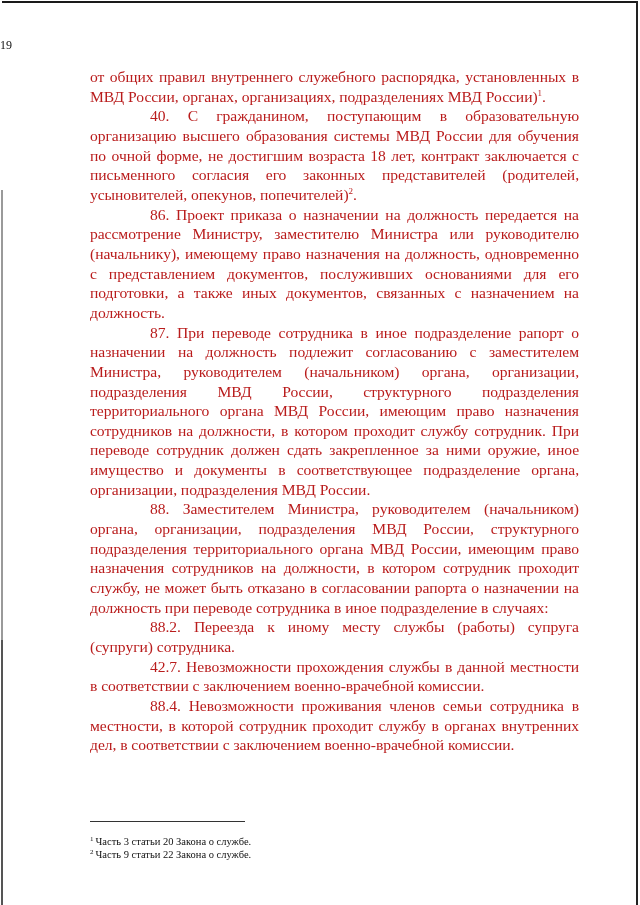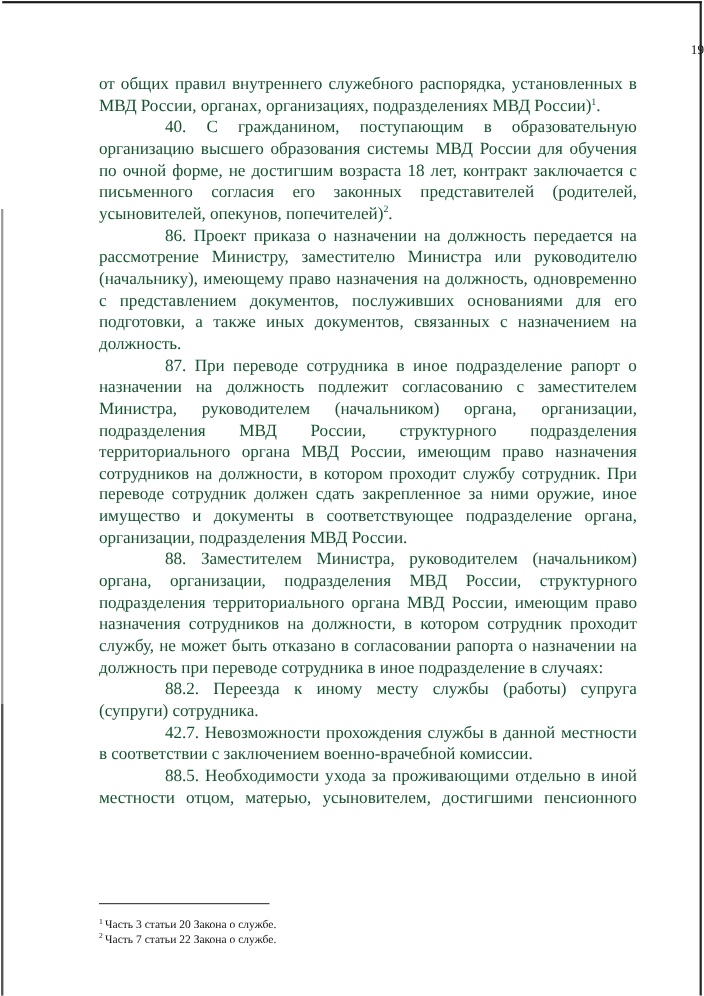--- a/index.html
+++ b/index.html
@@ -6,27 +6,27 @@
   body { width: 640px; height: 905px; position: relative; overflow: hidden; }
   .page {
     position: absolute; left: 0; top: 0; width: 640px; height: 905px;
     background: #ffffff;
   }
   .border-top { position: absolute; left: 2px; top: 1px; width: 636px; height: 2px; background: #1a1a1a; }
   .border-right { position: absolute; left: 636px; top: 1px; width: 2px; height: 904px; background: #222; }
   .border-left { position: absolute; left: 1px; top: 190px; width: 2px; height: 715px; background: #9a9a9a; }
   .border-left-dark { position: absolute; left: 1px; top: 640px; width: 2px; height: 265px; background: #555; }
   .page-number {
-    position: absolute; left: 0; width: 640px; top: 38px; text-align: right;
+    position: absolute; left: 0; width: 640px; top: 38px; text-align: left;
     font-family: "Liberation Serif", serif; font-size: 12px; color: #111;
   }
   .body-text {
     position: absolute; left: 90px; top: 67px; width: 489px;
     font-family: "Liberation Serif", serif; font-size: 15.6px; line-height: 19.65px;
-    color: #14532d; text-align: justify; letter-spacing: -0.05px;
+    color: #b91c1c; text-align: justify; letter-spacing: -0.05px;
   }
   .body-text p { margin: 0; text-indent: 60px; text-align: justify; text-align-last: left; }
   .body-text p.cont { text-indent: 0; }
   sup { font-size: 9px; line-height: 0; vertical-align: 6px; }
   .fn-rule { position: absolute; left: 90px; top: 821px; width: 155px; height: 1px; background: #333; }
   .footnotes {
     position: absolute; left: 90px; top: 835px; width: 300px;
     font-family: "Liberation Serif", serif; font-size: 10.5px; line-height: 13px; color: #111;
   }
   .footnotes div sup { font-size: 7px; vertical-align: 4px; margin-right: 2px; }
@@ -43,21 +43,21 @@
   <div class="page-number">19</div>
 
   <div class="body-text">
     <p class="cont"><span>от общих правил внутреннего служебного распорядка, установленных в МВД России, органах, организациях, подразделениях МВД России)</span><sup>1</sup><span>.</span></p>
     <p><span>40. С гражданином, поступающим в образовательную организацию высшего образования системы МВД России для обучения по очной форме, не достигшим возраста 18 лет, контракт заключается с письменного согласия его законных представителей (родителей, усыновителей, опекунов, попечителей)</span><sup>2</sup><span>.</span></p>
     <p><span>86. Проект приказа о назначении на должность передается на рассмотрение Министру, заместителю Министра или руководителю (начальнику), имеющему право назначения на должность, одновременно с представлением документов, послуживших основаниями для его подготовки, а также иных документов, связанных с назначением на должность.</span></p>
     <p><span>87. При переводе сотрудника в иное подразделение рапорт о назначении на должность подлежит согласованию с заместителем Министра, руководителем (начальником) органа, организации, подразделения МВД России, структурного подразделения территориального органа МВД России, имеющим право назначения сотрудников на должности, в котором проходит службу сотрудник. При переводе сотрудник должен сдать закрепленное за ними оружие, иное имущество и документы в соответствующее подразделение органа, организации, подразделения МВД России.</span></p>
     <p><span>88. Заместителем Министра, руководителем (начальником) органа, организации, подразделения МВД России, структурного подразделения территориального органа МВД России, имеющим право назначения сотрудников на должности, в котором сотрудник проходит службу, не может быть отказано в согласовании рапорта о назначении на должность при переводе сотрудника в иное подразделение в случаях:</span></p>
     <p><span>88.2. Переезда к иному месту службы (работы) супруга (супруги) сотрудника.</span></p>
     <p><span>42.7. Невозможности прохождения службы в данной местности в соответствии с заключением военно-врачебной комиссии.</span></p>
-    <p style="text-align-last: justify;"><span>88.5. Необходимости ухода за проживающими отдельно в иной местности отцом, матерью, усыновителем, достигшими пенсионного</span></p>
+    <p><span>88.4. Невозможности проживания членов семьи сотрудника в местности, в которой сотрудник проходит службу в органах внутренних дел, в соответствии с заключением военно-врачебной комиссии.</span></p>
   </div>
 
   <div class="fn-rule"></div>
   <div class="footnotes">
     <div><sup>1</sup><span>Часть 3 статьи 20 Закона о службе.</span></div>
-    <div><sup>2</sup><span>Часть 7 статьи 22 Закона о службе.</span></div>
+    <div><sup>2</sup><span>Часть 9 статьи 22 Закона о службе.</span></div>
   </div>
 </div>
 
 </body></html>

